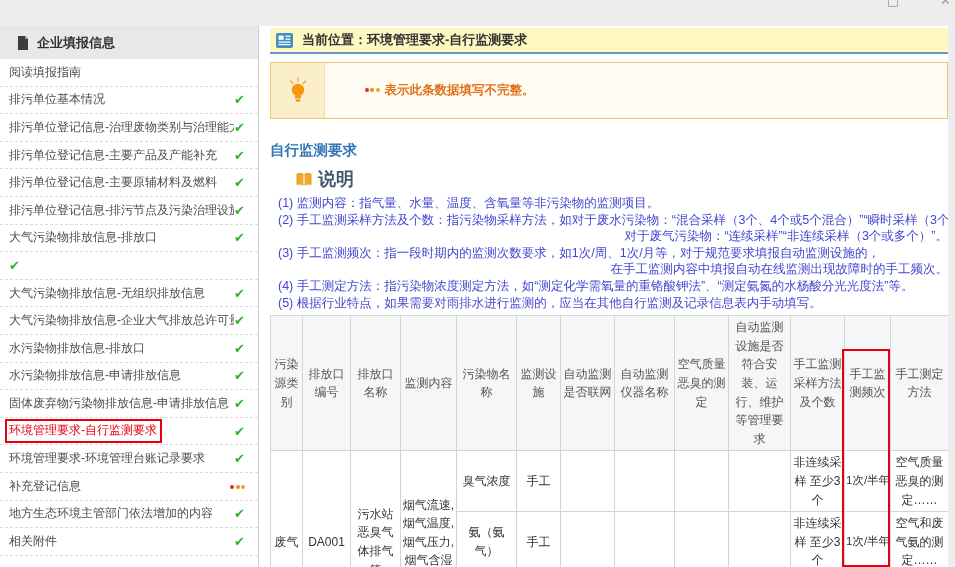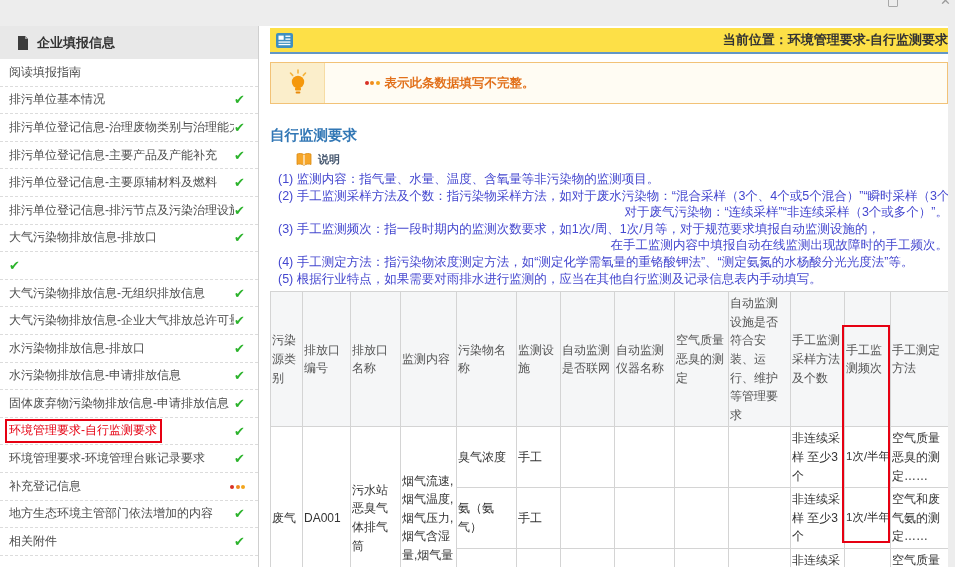--- a/index.html
+++ b/index.html
@@ -20,36 +20,36 @@
   .sidebar-header { height:33px; background:#e8e8e8; display:flex; align-items:center; gap:8px; padding-left:17px; font-size:13px; font-weight:bold; color:#333; }
   .side-item { height:27.6px; display:flex; align-items:center; justify-content:space-between; padding:0 13px 0 9px; border-bottom:1px dashed #dcdcdc; font-size:12px; color:#4d4d4d; cursor:pointer; }
   .side-label { white-space:nowrap; overflow:hidden; }
   .side-label.selected { color:#e60012; border:2px solid #e60012; padding:1px 3px 2px 2px; margin-left:-4px; }
   .side-status.done { color:#2cb32c; font-size:13px; font-weight:bold; }
   .side-status.dots i, .notice-dots i { display:inline-block; width:4px; height:4px; border-radius:50%; margin-left:1.5px; vertical-align:middle; }
   .dot-r { background:#d93025; } .dot-o { background:#ef8b1d; } .dot-y { background:#f2a51d; }
 
   
   .main { position:absolute; left:270px; top:0; width:678px; height:100%; background:#fff; }
-  .breadcrumb-bar { margin-top:2px; height:26px; background:#fde047; border-bottom:2px solid #6397c6; display:flex; align-items:center; gap:9px; padding-left:6px; font-size:13px; font-weight:bold; color:#333;justify-content:space-between; }
-  .notice { margin-top:8px; height:42px; border:1px solid #f2c277; background:#fffcf3; display:flex; align-items:stretch; }
+  .breadcrumb-bar { margin-top:2px; height:26px; background:#fef9c3; border-bottom:2px solid #6397c6; display:flex; align-items:center; gap:9px; padding-left:6px; font-size:13px; font-weight:bold; color:#333; }
+  .notice { margin-top:8px; height:57px; border:1px solid #f2c277; background:#fffcf3; display:flex; align-items:stretch; }
   .notice-icon-box { width:54px; background:#fbeecb; display:flex; align-items:center; justify-content:center; border-right:1px solid #f6dca4; }
   .notice-body { display:flex; align-items:center; margin-left:38px; font-size:12.5px; font-weight:bold; color:#e2711c; gap:5px; }
   .notice-dots { margin-top:-2px; }
 
   .section-title { margin-top:22px; font-size:14.5px; font-weight:bold; color:#3277b5; }
-  .instr-label { margin-top:7px; margin-left:26px; display:flex; align-items:center; gap:6px; font-size:11px; font-weight:bold; color:#44566e; }
+  .instr-label { margin-top:7px; margin-left:26px; display:flex; align-items:center; gap:6px; font-size:18px; font-weight:bold; color:#44566e; }
   .instructions { margin-top:4px; }
   .instr-line { font-size:12.5px; color:#4447cf; line-height:16.6px; padding-left:8px; white-space:nowrap; }
   .instr-line.cont { padding-left:31px;text-align:right; }
 
   
   .table-wrap { position:relative; margin-top:4px; width:678px; }
   table { border-collapse:collapse; table-layout:fixed; width:678px; }
-  th, td { border:1px solid #d4d4d4; text-align:left; vertical-align:middle; padding:2px 1px; font-size:12px; line-height:1.55; word-break:break-all; }
+  th, td { border:1px solid #d4d4d4; text-align:center; vertical-align:middle; padding:2px 1px; font-size:12px; line-height:1.55; word-break:break-all; }
   th { height:110px; background:#f5f6f7; color:#555; font-weight:normal; }
   td { height:55px; color:#333; background:#fff; }
   td.freq { white-space:nowrap; font-size:11.5px; }
   .red-col-box { position:absolute; left:572px; top:34px; width:48px; height:218px; border:2px solid #e60012; pointer-events:none; }
 </style>
 </head>
 <body>
 
 <div class="screen">
 

